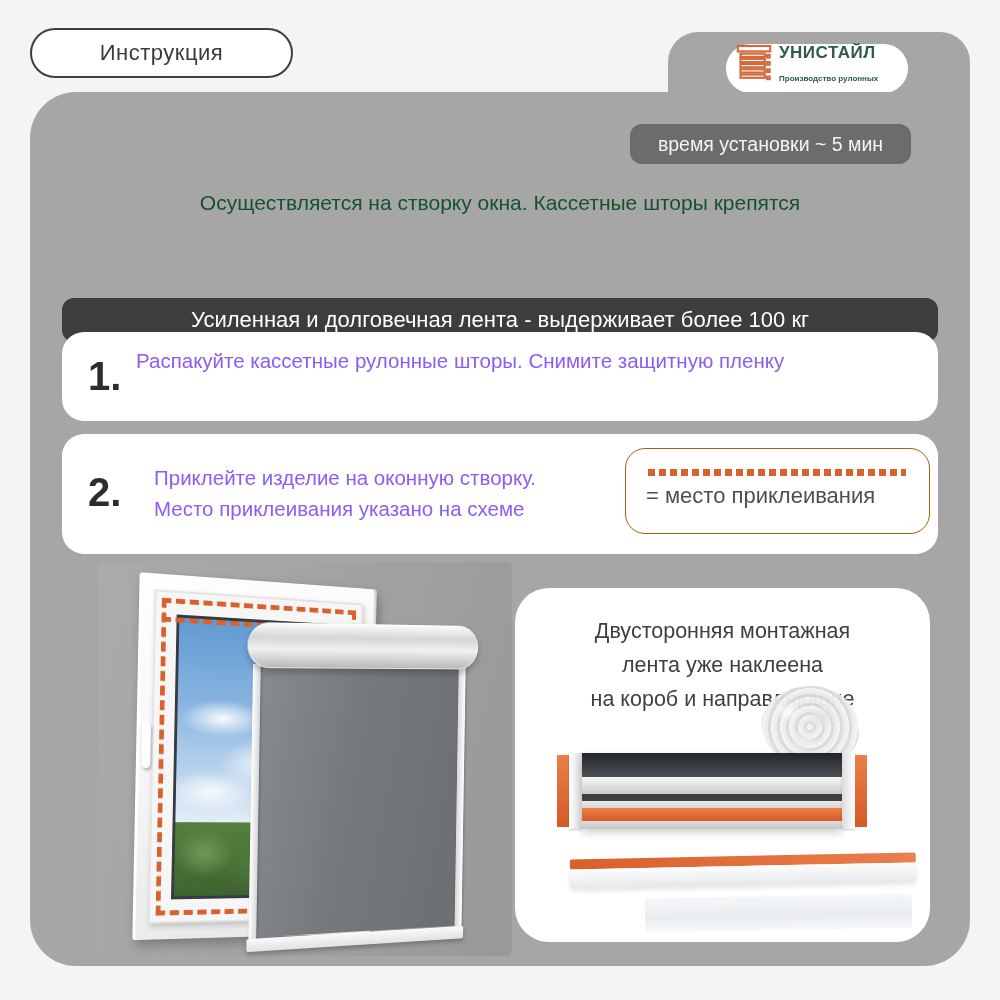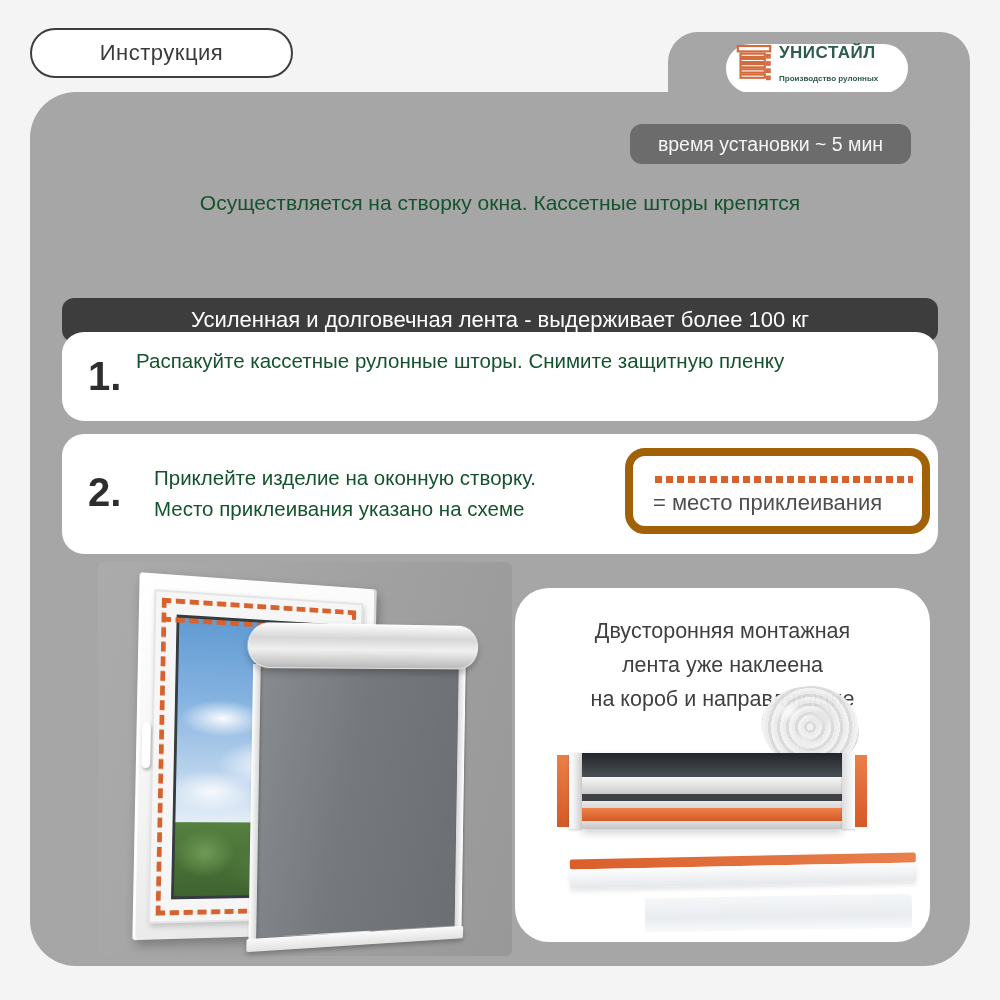--- a/index.html
+++ b/index.html
@@ -57,27 +57,27 @@
     background:#3d3d3d; border-radius:12px;
     display:flex; align-items:center; justify-content:center;
     color:#ffffff; font-size:22px; font-weight:500;margin-top:32px;
   }
   .step-card { left:32px; width:876px; background:#ffffff; border-radius:22px; }
   .step-1 { top:240px; height:89px; }
   .step-2 { top:342px; height:120px; }
   .step-num { font-size:40px; font-weight:700; color:#2d2d2d; }
   .step-1 .step-num { position:absolute; left:26px; top:22px; }
   .step-2 .step-num { position:absolute; left:26px; top:36px; }
-  .step-text { position:absolute; font-size:20.5px; line-height:31px; color:#14532d; font-weight:500; }
+  .step-text { position:absolute; font-size:20.5px; line-height:31px; color:#8b5cf6; font-weight:500; }
   .step-1 .step-text { left:74px; top:13px; }
   .step-2 .step-text { left:92px; top:28px; }
 
   .legend-box {
     position:absolute; left:563px; top:14px; width:305px; height:86px;
-    background:#ffffff; border:8px solid #a16207; border-radius:20px;
+    background:#ffffff; border:1px solid #a16207; border-radius:20px;
   }
   .tape-dashes {
     position:absolute; left:22px; top:20px; width:258px; height:7px;
     background:repeating-linear-gradient(90deg,#d8622e 0 7px, transparent 7px 11px);
   }
   .legend-label { position:absolute; left:20px; top:34px; font-size:22px; color:#4e4e4e; font-weight:500; }
 
   
   .photo-area {
     left:68px; top:470px; width:414px; height:394px; border-radius:6px;

